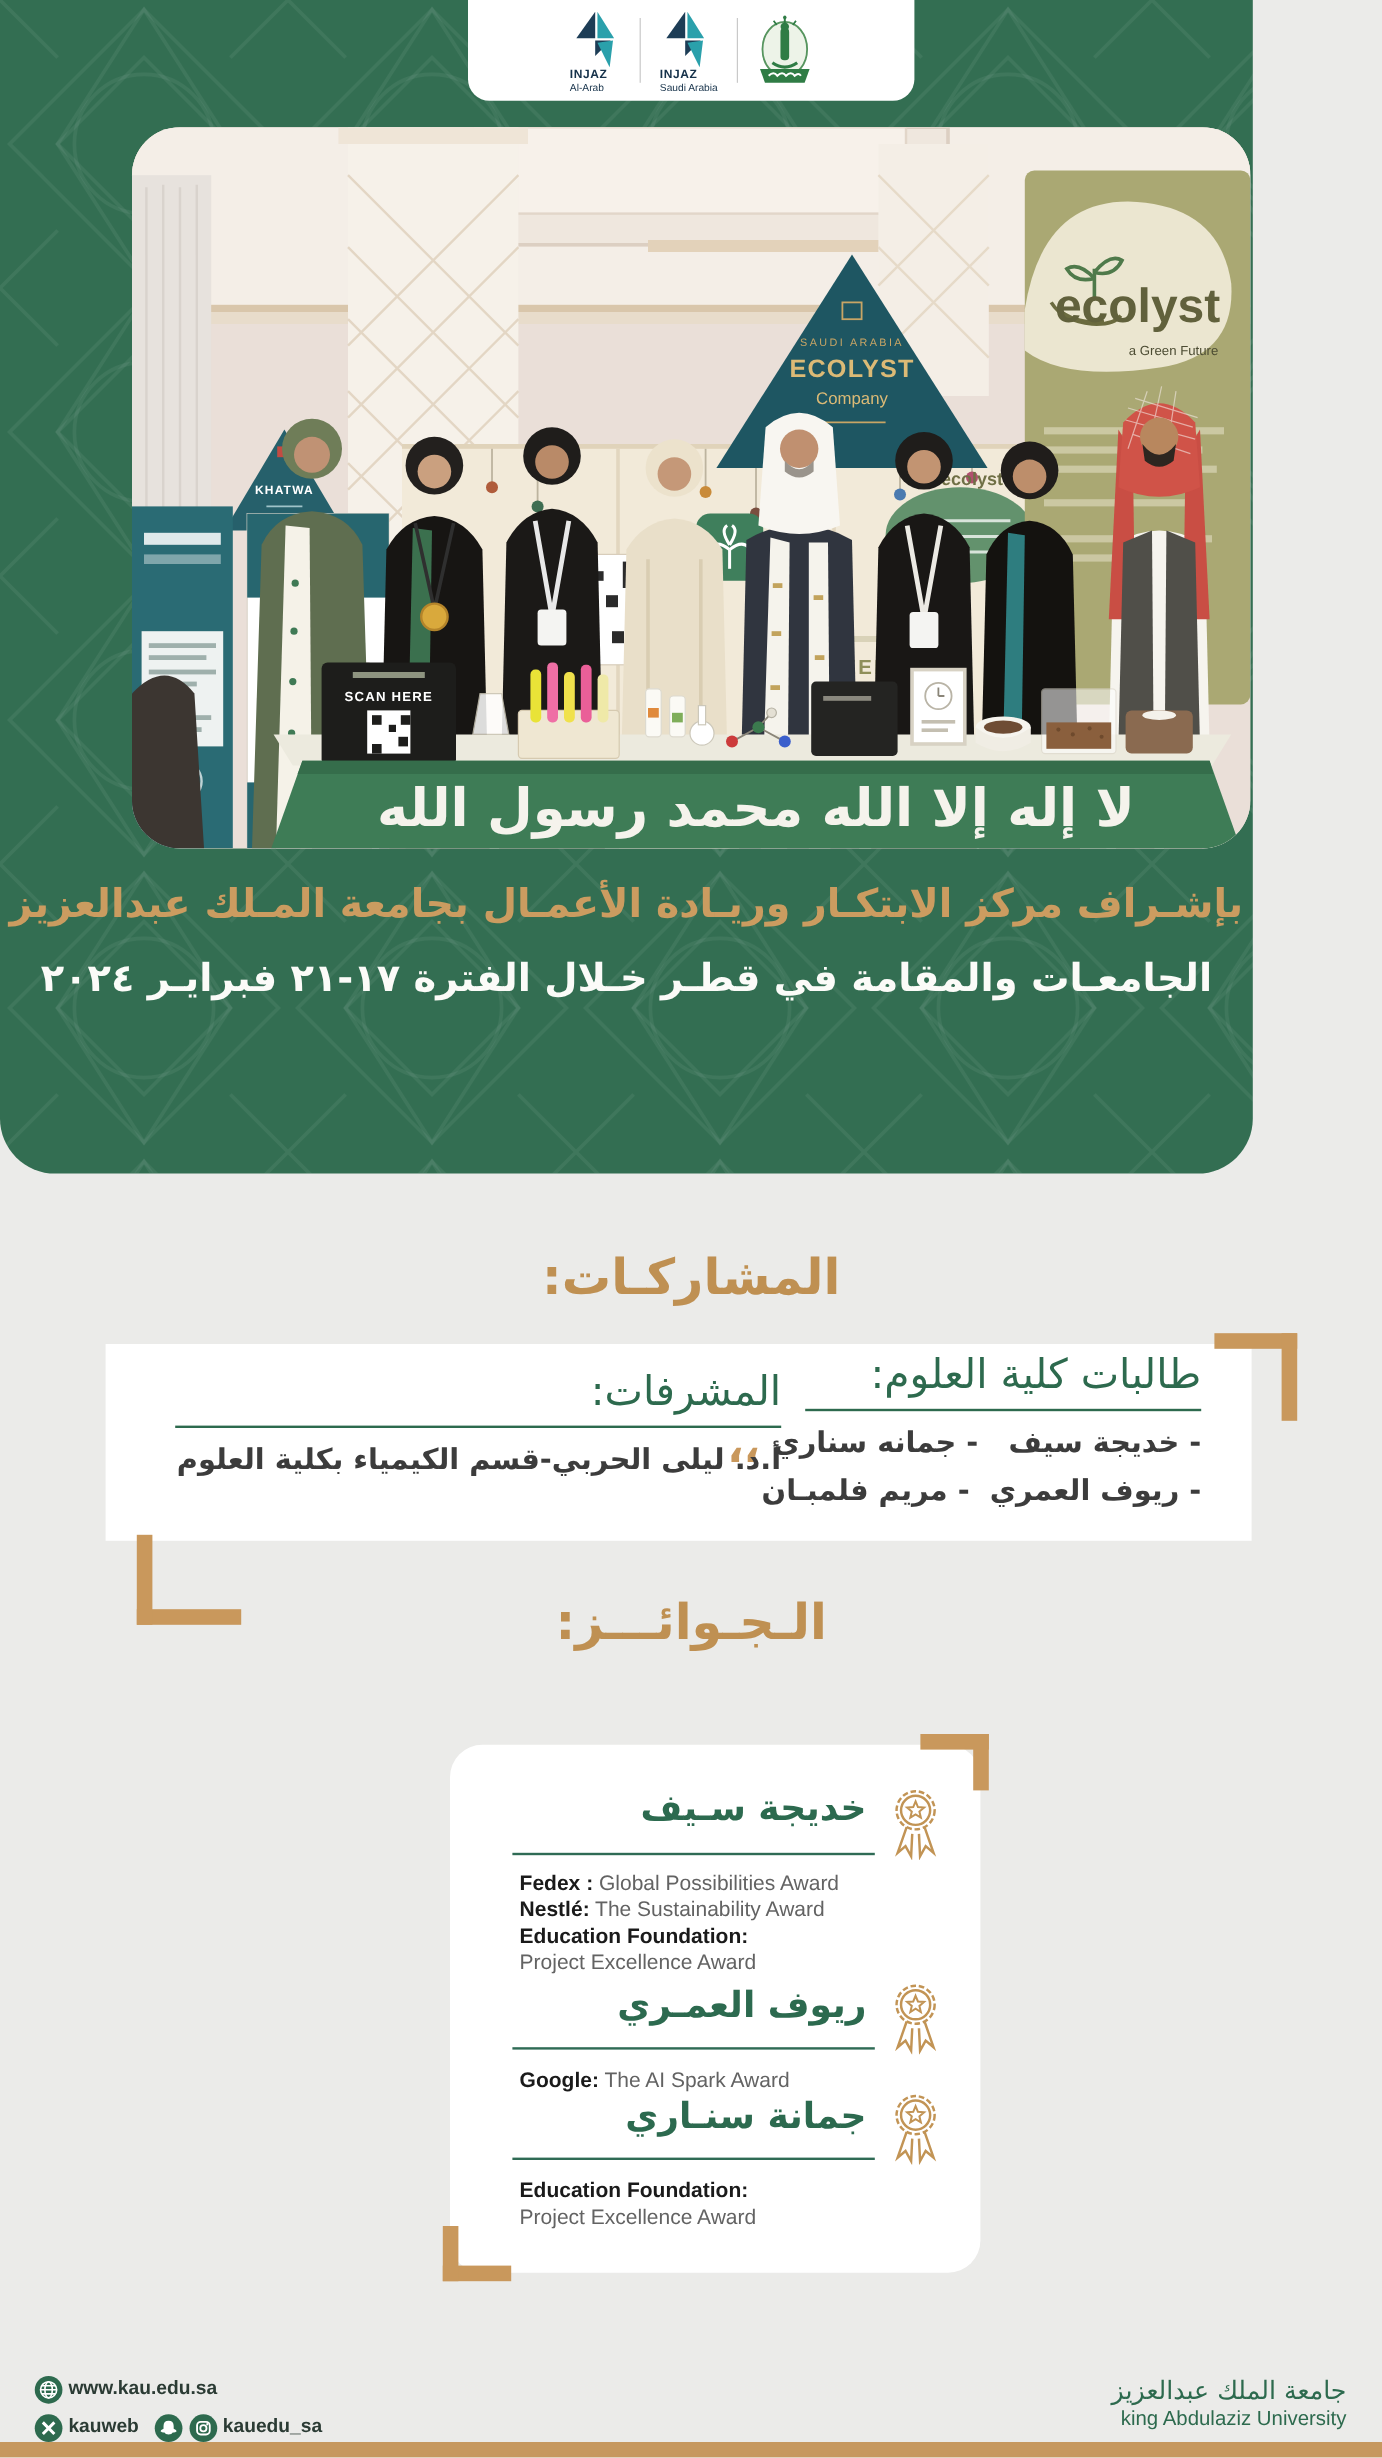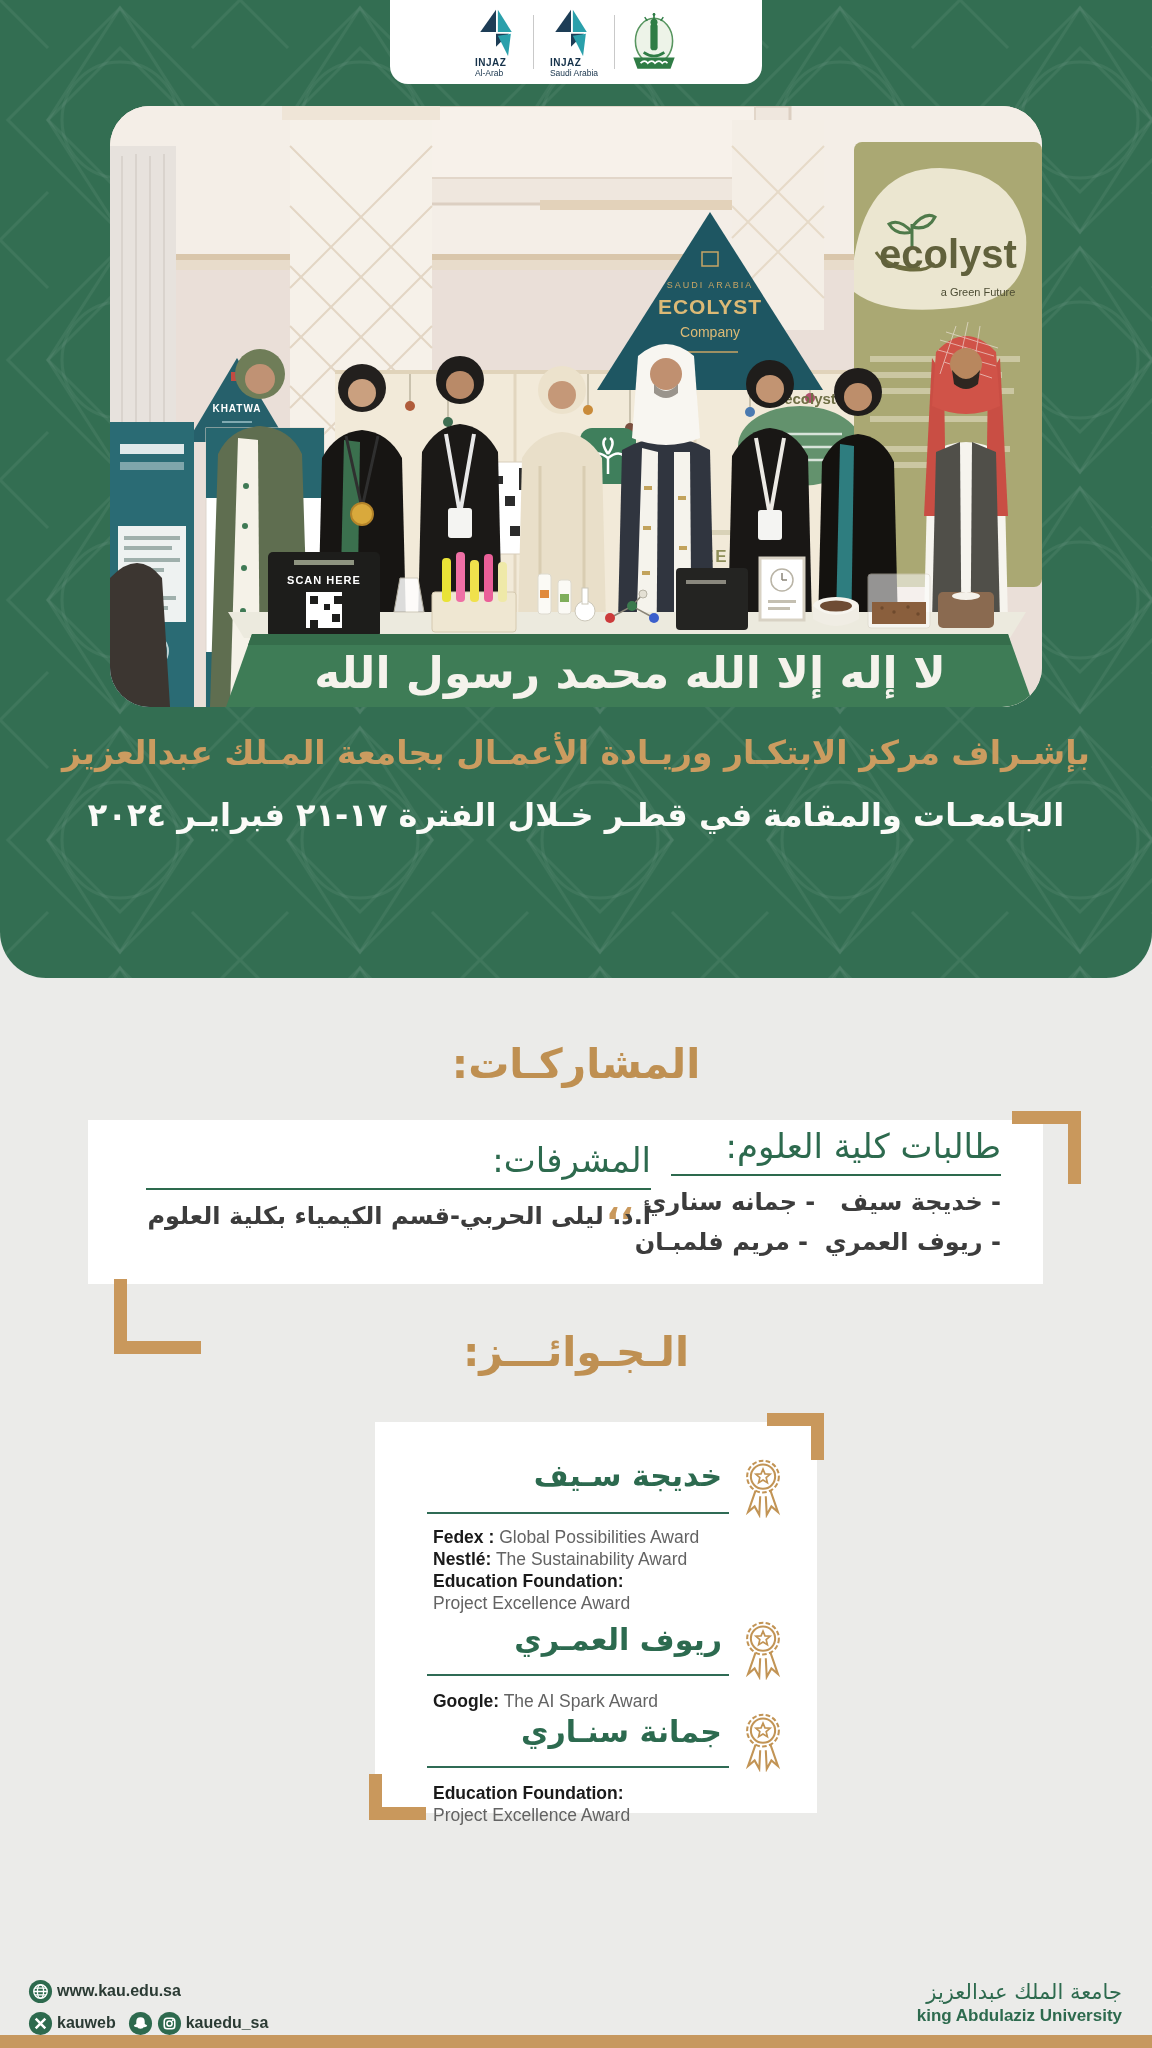--- a/index.html
+++ b/index.html
@@ -4,21 +4,21 @@
 <style>
   html,body{margin:0;padding:0;}
   body{
     width:1152px;height:2048px;position:relative;overflow:hidden;
     background:#ebebe9;
     font-family:"DejaVu Sans",sans-serif;
   }
   .en{font-family:"Liberation Sans",sans-serif;}
   
   .green-header{
-    position:absolute;top:0;left:0;width:1152px;height:978px;
+    position:absolute;top:0;left:0;width:1044px;height:978px;
     background:#336e52;border-radius:0 0 46px 46px;overflow:hidden;
   }
   .pattern-svg{position:absolute;inset:0;}
   .logo-card{
     position:absolute;left:390px;top:0;width:372px;height:84px;
     background:#ffffff;border-radius:0 0 18px 18px;
     display:flex;align-items:center;justify-content:center;gap:16px;
   }
   .logo-block{display:flex;flex-direction:column;align-items:flex-start;}
   .logo-txt{line-height:10px;margin-top:2px;}
@@ -60,39 +60,39 @@
   .col-students{top:6px;right:42px;width:330px;}
   .col-supervisors{top:20px;left:58px;width:505px;}
   .col-heading{color:#2d6a4e;font-size:34px;font-weight:400;}
   .col-underline{height:2px;background:#2d6a4e;margin-top:8px;}
   .col-row{color:#3c3c3c;font-size:24px;font-weight:700;margin-top:12px;white-space:nowrap;}
   .quote-mark{
     position:absolute;left:518px;top:66px;color:#c9985c;
     font-size:36px;font-weight:700;
   }
   
-  #awards-card{left:375px;top:1422px;width:442px;height:391px;}
+  #awards-card{left:375px;top:1454px;width:442px;height:440px;border-radius:27px;}
   #awards-card .tr{top:-9px;right:-7px;width:44px;height:34px;}
   #awards-card .bl{bottom:-7px;left:-6px;width:44px;height:33px;}
   .winner-name{
     position:absolute;direction:rtl;text-align:right;
     color:#2c6a4f;font-size:30px;font-weight:700;right:95px;
   }
   .medal{position:absolute;right:26px;}
   .name-underline{position:absolute;right:88px;width:302px;height:2px;background:#2f6b55;}
   .award-lines{position:absolute;left:58px;width:350px;text-align:left;direction:ltr;
     font-family:"Liberation Sans",sans-serif;font-size:17.5px;line-height:22px;color:#636363;}
   .award-lines b{color:#1a1a1a;}
   
   .footer-left{position:absolute;left:28px;top:1978px;}
   .f-row{display:flex;align-items:center;gap:4px;height:26px;margin-bottom:6px;}
   .f-text{font-family:"Liberation Sans",sans-serif;font-weight:bold;font-size:16px;color:#2b3b34;}
   .footer-right{position:absolute;right:30px;top:1980px;text-align:right;}
   .uni-ar{color:#2d6a4e;font-size:21px;}
-  .uni-en{font-family:"Liberation Sans",sans-serif;color:#2d6a4e;font-weight:bold;font-size:17px;margin-top:2px;}
+  .uni-en{font-family:"Liberation Sans",sans-serif;color:#2d6a4e;font-weight:normal;font-size:17px;margin-top:2px;}
   .bottom-bar{position:absolute;left:0;bottom:0;width:100%;height:13px;background:#c6985f;}
 </style>
 </head>
 <body>
 
 <div class="green-header">
   <svg class="pattern-svg" width="1152" height="978">
     <defs>
       <pattern id="geo" width="240" height="240" patternUnits="userSpaceOnUse">
         <g fill="none" stroke="#ffffff" stroke-opacity="0.06" stroke-width="3">

